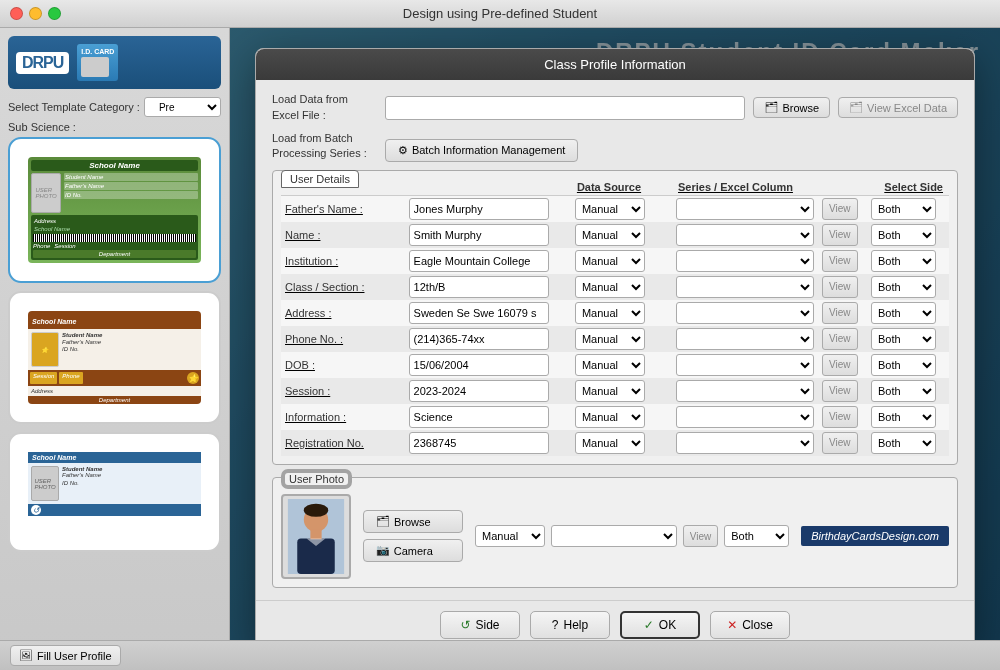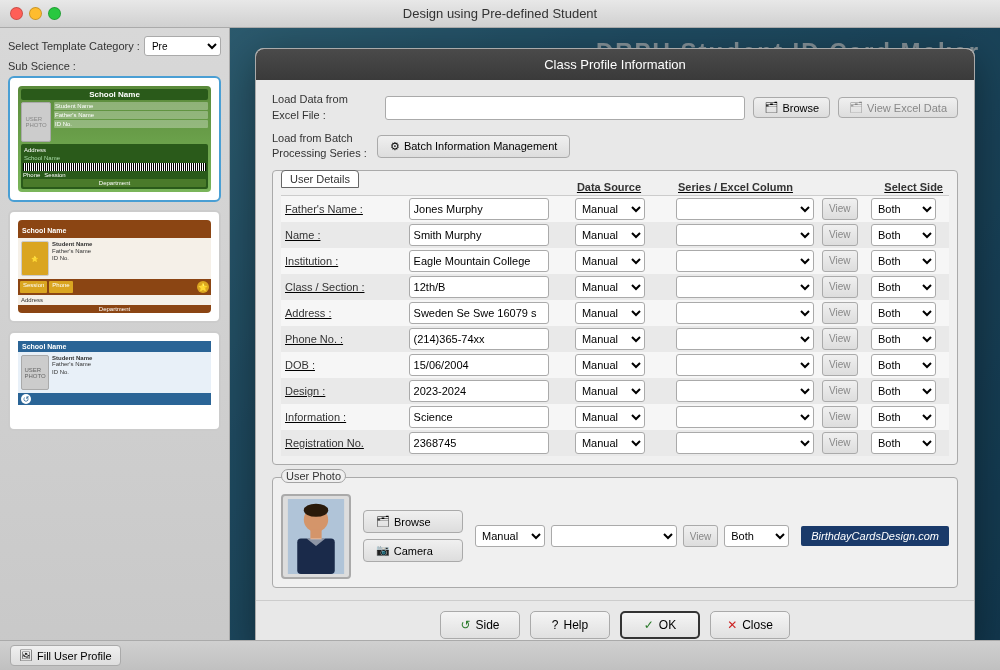--- a/index.html
+++ b/index.html
@@ -92,38 +92,39 @@
       gap: 4px;
       margin-bottom: 4px;
     }
     .select-label { font-size: 11px; color: #333; font-weight: 500; flex-shrink: 0; }
     .select-dropdown {
       flex: 1;
       border: 1px solid #aaa;
       background: white;
       border-radius: 3px;
       font-size: 10px;
-      padding: 1px 3px;
+      padding: 1px 10px;
       height: 20px;
     }
 
     
     .template-cards {
       display: flex;
       flex-direction: column;
       gap: 8px;
       overflow-y: auto;
       flex: 1;
     }
     .template-card {
       border: 2px solid #ccc;
-      border-radius: 6px;
-      padding: 8px;
+      border-radius: 13px;
+      padding: 18px;
       background: white;
       cursor: pointer;
+      font-style: italic;
     }
     .template-card:first-child { border-color: #4a9fd4; }
 
     
     .card1 {
       background: linear-gradient(to bottom, #5a8a3a, #7ab55a);
       border-radius: 4px;
       padding: 3px;
       min-height: 90px;
     }
@@ -322,22 +323,22 @@
       display: flex;
       align-items: center;
       gap: 4px;
       white-space: nowrap;
       color: #888;
     }
 
     
     .batch-row {
       display: flex;
-      align-items: center;
-      gap: 0;
+      align-items: flex-end;
+      gap: 8px;
     }
     .batch-btn {
       background: linear-gradient(to bottom, #f0f0f0, #ddd);
       border: 1px solid #aaa;
       border-radius: 4px;
       padding: 4px 12px;
       font-size: 11px;
       cursor: pointer;
       display: flex;
       align-items: center;
@@ -354,21 +355,21 @@
     }
     .group-label {
       position: absolute;
       top: -9px;
       left: 8px;
       background: #f0f0f0;
       padding: 0 4px;
       font-size: 11px;
       font-weight: 500;
       color: #333;
-      border: 1px solid #a3a3a3;
+      border: 4px solid #a3a3a3;
       border-radius: 7px;
     }
 
     
     .data-table {
       width: 100%;
       border-collapse: collapse;
       text-decoration: underline;
     }
     .data-table th {
@@ -553,20 +554,27 @@
     <div class="tb-btn tb-close"></div>
     <div class="tb-btn tb-min"></div>
     <div class="tb-btn tb-max"></div>
   </div>
   <span class="title-bar-text">Design using Pre-defined Student</span>
 </div>
 
 <div class="main-layout">
 
   <div class="sidebar">
+    <div class="sidebar-header">
+      <div class="drpu-logo">DRPU</div>
+      <div class="id-card-icon">
+        <div style="font-size:7px; font-weight:bold;">I.D. CARD</div>
+        <div style="background:#ccc; width:28px; height:20px; margin-top:1px; border-radius:2px;"></div>
+      </div>
+    </div>
 
     <div class="select-row">
       <span class="select-label">Select Template Category :</span>
       <select class="select-dropdown">
         <option>Pre</option>
       </select>
     </div>
     <div class="select-row">
       <span class="select-label">Sub Science :</span>
     </div>
@@ -873,21 +881,21 @@
     <td><button class="view-btn">View</button></td>
     <td>
       <select class="side-select">
         <option selected="">Both</option>
         <option>Front</option>
         <option>Back</option>
       </select>
     </td>
   </tr>
                   <tr>
-    <td><span class="field-label">Design :</span></td>
+    <td><span class="field-label">Session :</span></td>
     <td><input class="field-value-input" type="text" value="2023-2024" style=""></td>
     <td>
       <select class="source-select">
         <option selected="">Manual</option>
         <option>Excel</option>
         <option>Series</option>
       </select>
     </td>
     <td>
       <div class="col-group">

